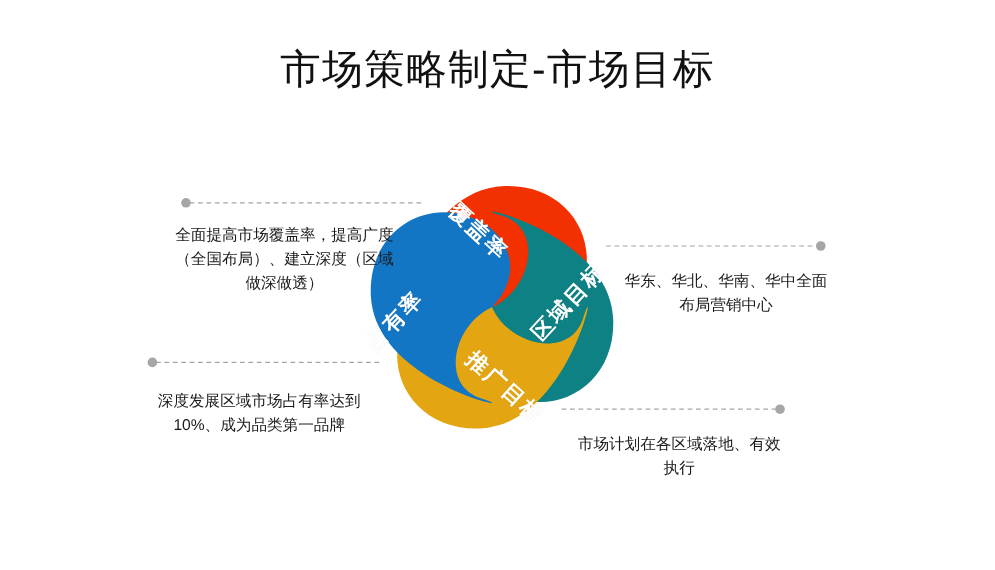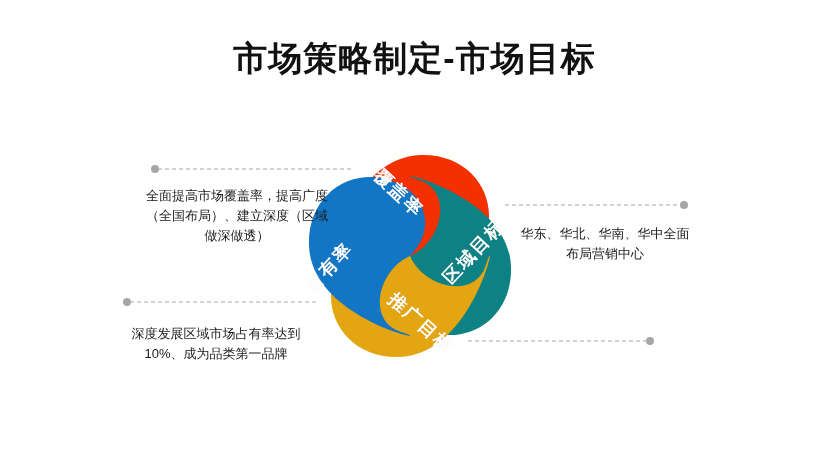--- a/index.html
+++ b/index.html
@@ -24,21 +24,21 @@
   }
 
   
   #slide-title {
     position: absolute;
     left: 0;
     top: 36px;
     width: 829px;
     text-align: center;
     font-size: 34px;
-    font-weight: 700;
+    font-weight: 400;
     color: #111111;
     letter-spacing: 1px;
     line-height: 44px;
     white-space: nowrap;
   }
 
   
   #diagram {
     position: absolute;
     left: 0;
@@ -176,17 +176,18 @@
     <div class="petal-label" id="label-region">区域目标</div>
 
     <div class="petal-label" id="label-promotion">推广目标</div>
 
     <div class="petal-label" id="label-share">占有率</div>
 
     <div class="callout" id="callout-region">华东、华北、华南、华中全面布局营销中心</div>
 
     <div class="callout" id="callout-coverage">全面提高市场覆盖率，提高广度（全国布局）、建立深度（区域做深做透）</div>
 
+    <div class="callout" id="callout-promotion">市场计划在各区域落地、有效执行</div>
 
     <div class="callout" id="callout-share">深度发展区域市场占有率达到10%、成为品类第一品牌</div>
 
   </div>
 </div>
 
 </body></html>

